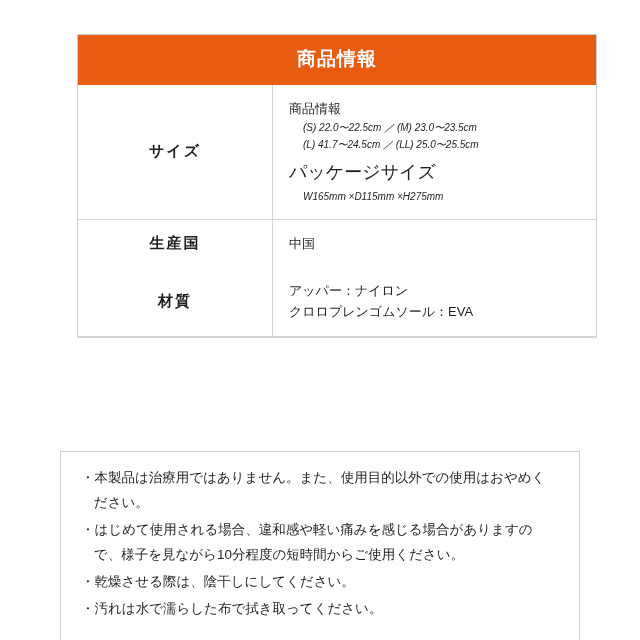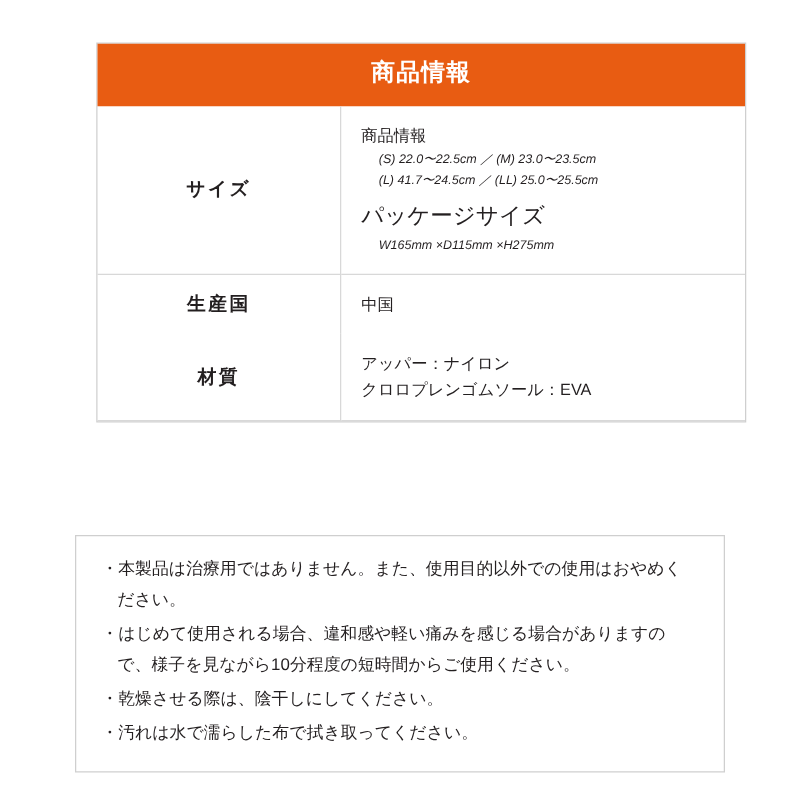--- a/index.html
+++ b/index.html
@@ -79,21 +79,21 @@
     font-size: 18px;
     margin: 5px 0 1px 0;
   }
   .mat-line {
     font-size: 13px;
     white-space: nowrap;
   }
   .notes {
     position: absolute;
     left: 60px;
-    top: 428px;
+    top: 451px;
     width: 520px;
     box-sizing: border-box;
     border-left: 1px solid #cfcfcf;
     border-right: 1px solid #cfcfcf;
     border-bottom: 1px solid #cfcfcf;
     border-top: 1px solid #cfcfcf;
     padding: 14px 22px 16px 20px;
     background: #ffffff;
   }
   .note {

